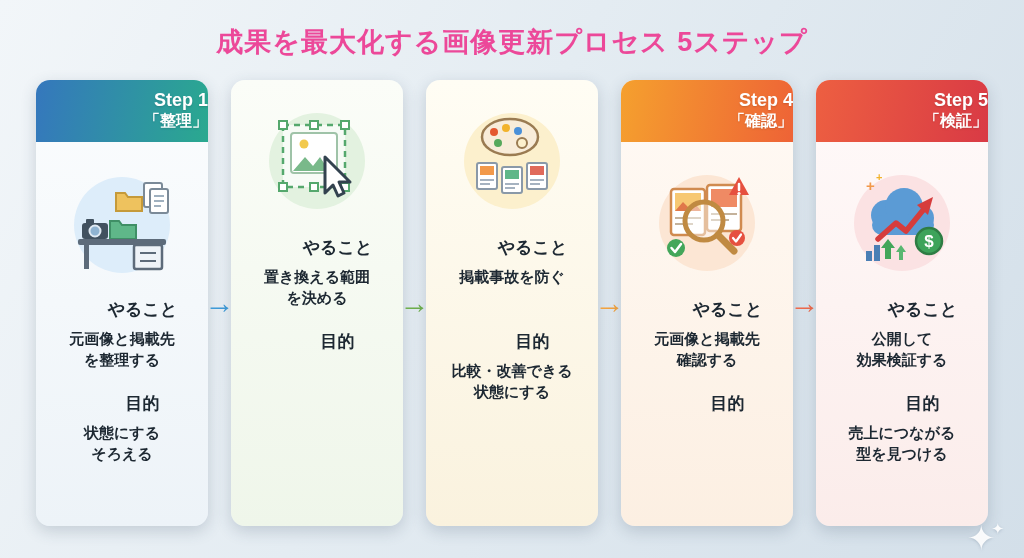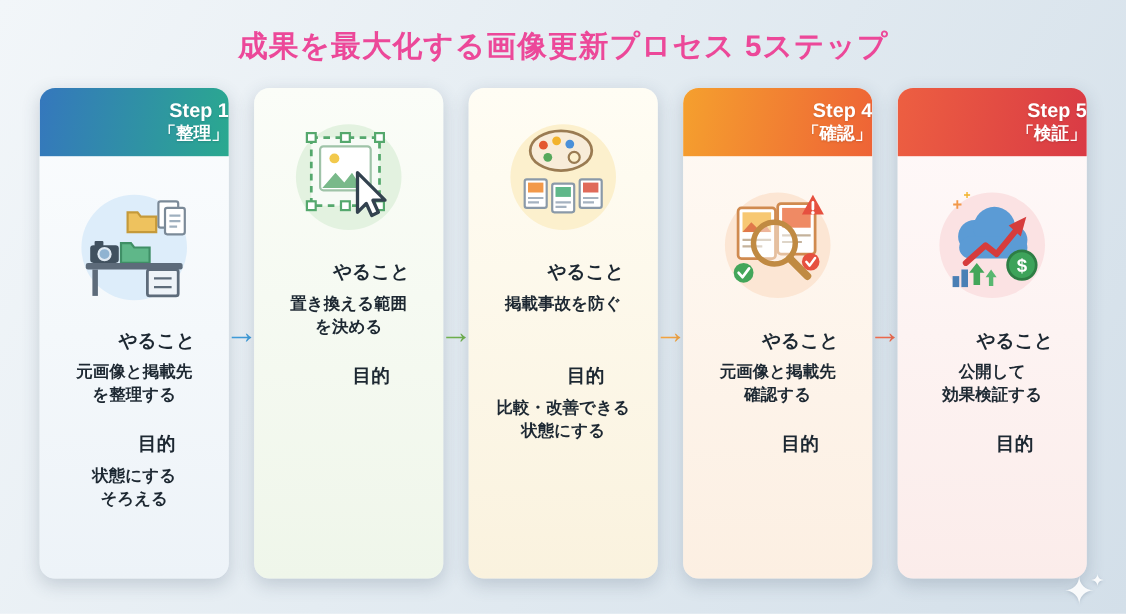--- a/index.html
+++ b/index.html
@@ -296,20 +296,22 @@
           <text x="34" y="18" fill="#f2b32c" font-size="11" font-weight="bold">+</text>
         </svg>
       </div>
       <div class="todo-block">
         <div class="sec-label">やること</div>
         <div class="sec-text">公開して
 効果検証する</div>
       </div>
       <div class="purpose-block">
         <div class="sec-label">目的</div>
+        <div class="sec-text">売上につながる
+型を見つける</div>
       </div>
     </div>
   </div>
 
 </div>
 
 <div class="watermark">
   <span class="big">✦</span><span class="small">✦</span>
 </div>
 

